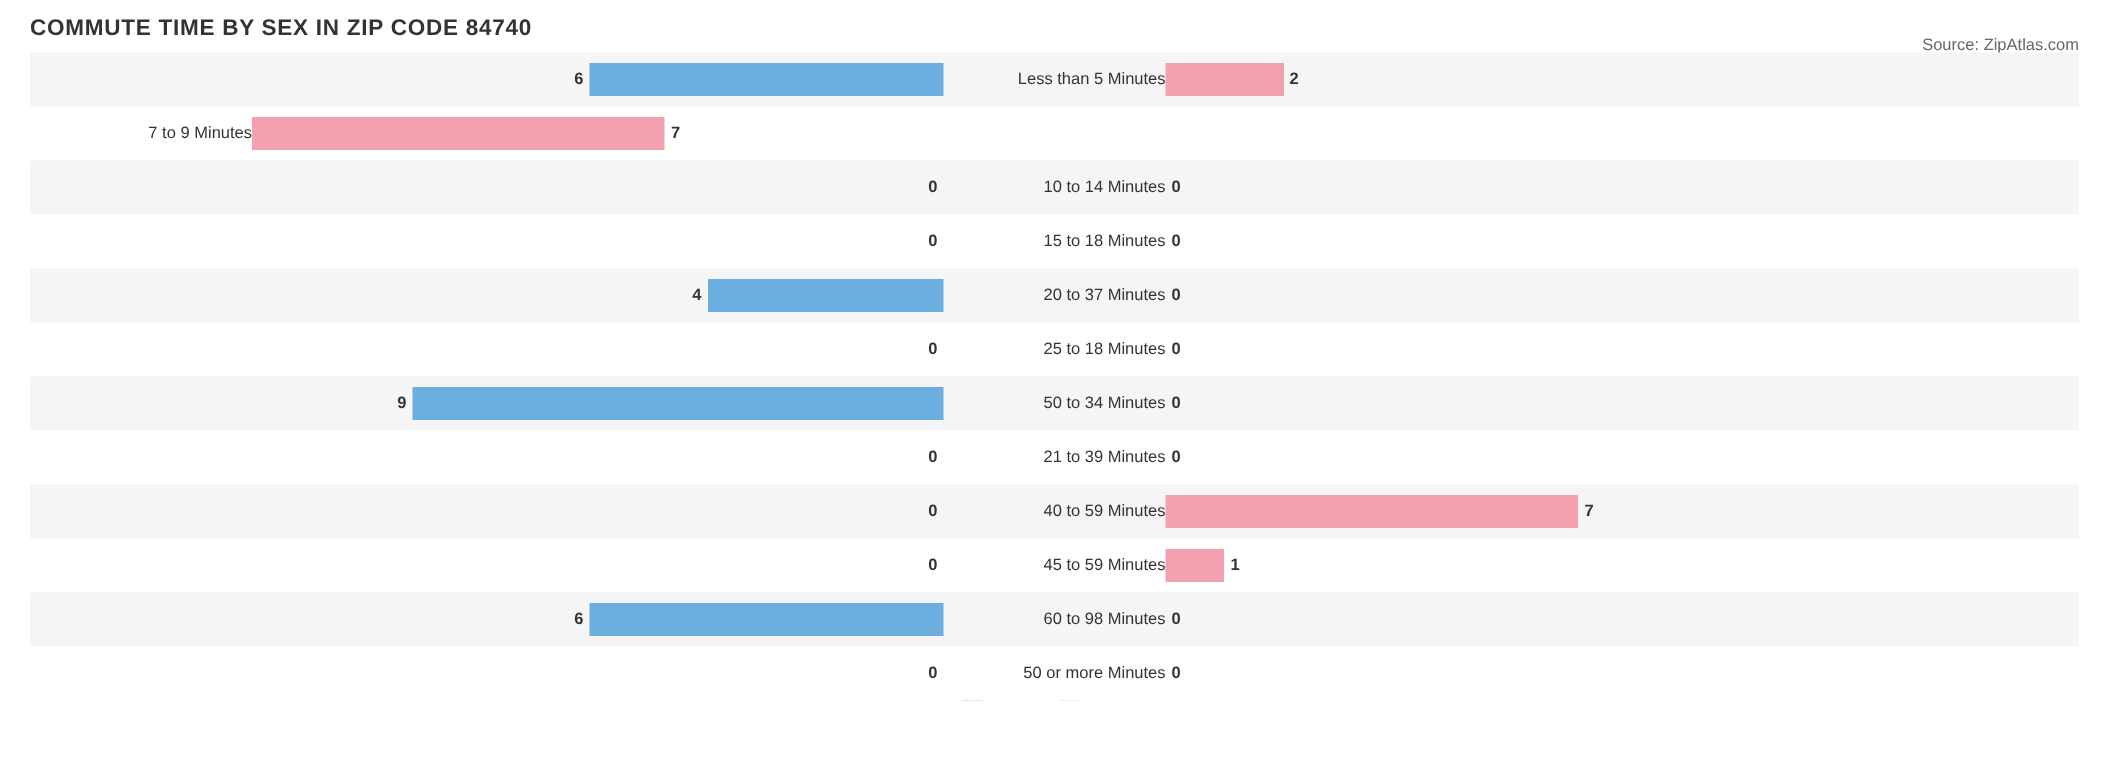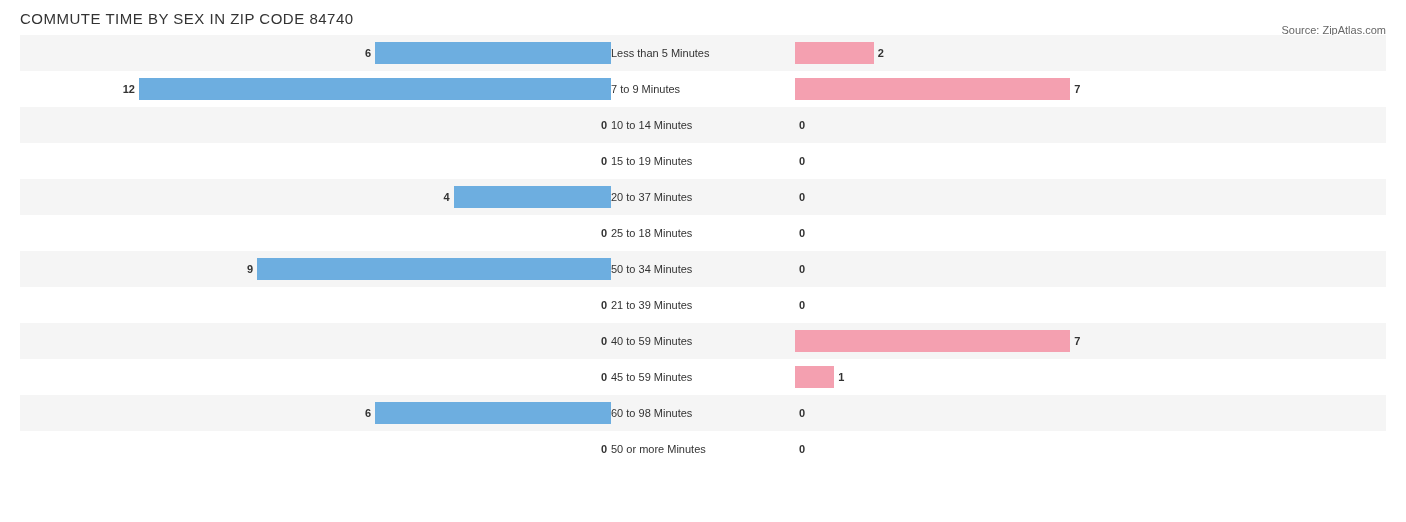--- a/index.html
+++ b/index.html
@@ -11,21 +11,21 @@
       overflow: hidden;
     }
     .chart-container {
       width: 1406px;
       height: 522px;
       position: relative;
       padding: 10px 20px 40px 20px;
     }
     .chart-title {
       font-size: 15px;
-      font-weight: normal;
+      font-weight: bold;
       text-transform: uppercase;
       color: #333;
       margin-bottom: 8px;
       letter-spacing: 0.5px;
     }
     .source-label {
       position: absolute;
       top: 24px;
       right: 20px;
       font-size: 11px;
@@ -58,22 +58,22 @@
       height: 100%;
     }
     .right-section {
       width: 620px;
       display: flex;
       align-items: center;
       position: relative;
       height: 100%;
     }
     .center-label {
-      width: 184px;
-      text-align: left;
+      width: 148px;
+      text-align: right;
       font-size: 11px;
       color: #333;
       flex-shrink: 0;
       z-index: 2;
     }
     .bar-male {
       height: 22px;
       background: #6daee0;
       position: absolute;
       right: 0;
@@ -132,44 +132,40 @@
           <div class="bar-male" style="width: 236px;"></div>
           <span style="position: absolute; font-size: 11px; font-weight: bold; color: rgb(51, 51, 51); right: 240px;">6</span>
         </div>
         <div class="center-label">Less than 5 Minutes</div>
         <div class="right-section">
           <div class="bar-female" style="width: 78.6667px;"></div>
           <span style="position: absolute; font-size: 11px; font-weight: bold; color: rgb(51, 51, 51); left: 82.6667px;">2</span>
         </div>
       </div>
       <div class="row">
-        <div class="left-section">
-          <div class="bar-male" style="width: 472px;"></div>
-          <span style="position: absolute; font-size: 11px; font-weight: bold; color: rgb(51, 51, 51); right: 476px;">12</span>
-        </div>
         <div class="center-label">7 to 9 Minutes</div>
         <div class="right-section">
           <div class="bar-female" style="width: 275.333px;"></div>
           <span style="position: absolute; font-size: 11px; font-weight: bold; color: rgb(51, 51, 51); left: 279.333px;">7</span>
         </div>
       </div>
       <div class="row">
         <div class="left-section">
           <span style="position: absolute; font-size: 11px; font-weight: bold; color: rgb(51, 51, 51); right: 4px;">0</span>
         </div>
         <div class="center-label">10 to 14 Minutes</div>
         <div class="right-section">
           <span style="position: absolute; font-size: 11px; font-weight: bold; color: rgb(51, 51, 51); left: 4px;">0</span>
         </div>
       </div>
       <div class="row">
         <div class="left-section">
           <span style="position: absolute; font-size: 11px; font-weight: bold; color: rgb(51, 51, 51); right: 4px;">0</span>
         </div>
-        <div class="center-label">15 to 19 Minutes</div>
+        <div class="center-label">15 to 18 Minutes</div>
         <div class="right-section">
           <span style="position: absolute; font-size: 11px; font-weight: bold; color: rgb(51, 51, 51); left: 4px;">0</span>
         </div>
       </div>
       <div class="row">
         <div class="left-section">
           <div class="bar-male" style="width: 157.333px;"></div>
           <span style="position: absolute; font-size: 11px; font-weight: bold; color: rgb(51, 51, 51); right: 161.333px;">4</span>
         </div>
         <div class="center-label">20 to 37 Minutes</div>

